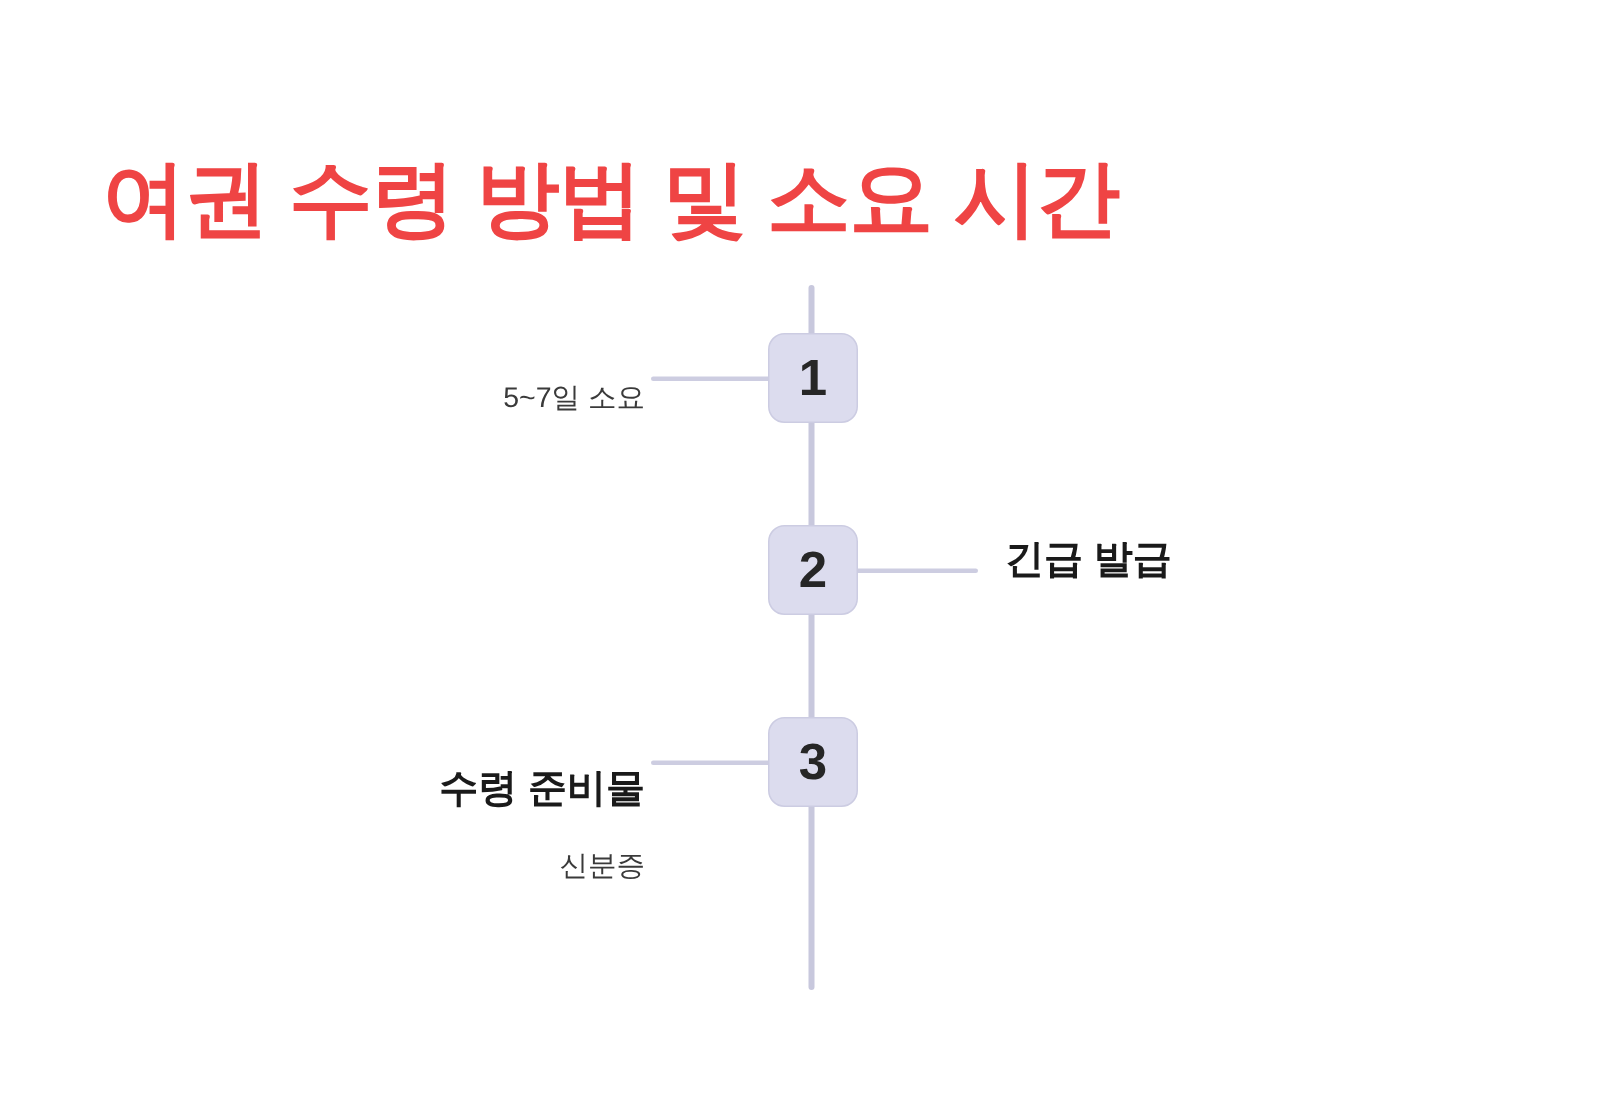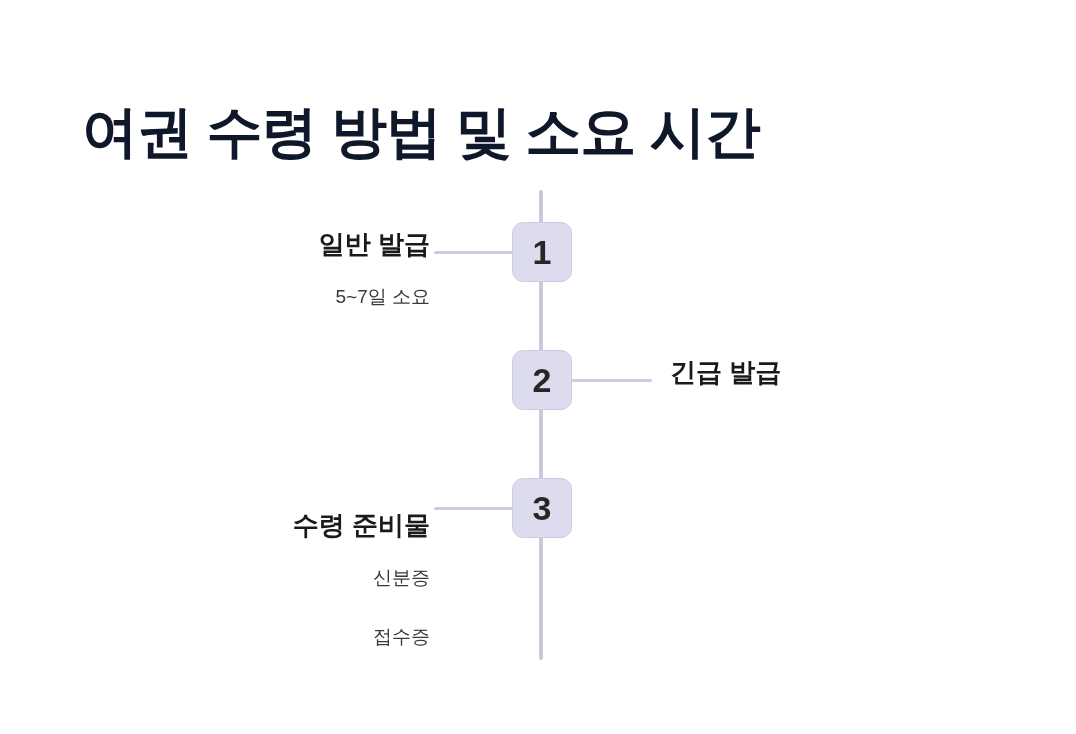--- a/index.html
+++ b/index.html
@@ -14,27 +14,27 @@
     position: relative;
     overflow: hidden;
     font-family: "Liberation Sans", "DejaVu Sans", sans-serif;
     color: #1a1a1a;
     -webkit-font-smoothing: antialiased;
   }
 
   
   .page-title {
     position: absolute;
-    left: 82px;
+    left: 68px;
     top: 62px;
     font-size: 56px;
     font-weight: 700;
     letter-spacing: -1px;
     line-height: 1.15;
-    color: #0f172a;
+    color: #ef4444;
     white-space: nowrap;
   }
 
   
   .timeline {
     position: absolute;
     left: 0;
     top: 0;
     width: 1076px;
     height: 734px;
@@ -125,33 +125,31 @@
 
   <div class="connector connector-left-1"></div>
   <div class="connector connector-right-2"></div>
   <div class="connector connector-left-3"></div>
 
   <div class="node node-1">1</div>
   <div class="node node-2">2</div>
   <div class="node node-3">3</div>
 
   <div class="block left block-1">
-    <div class="block-heading">일반 발급</div>
     <ul class="block-lines">
       <li class="block-line first">5~7일 소요</li>
     </ul>
   </div>
 
   <div class="block right block-2">
     <div class="block-heading">긴급 발급</div>
     <ul class="block-lines">
     </ul>
   </div>
 
   <div class="block left block-3">
     <div class="block-heading">수령 준비물</div>
     <ul class="block-lines">
       <li class="block-line first">신분증</li>
-      <li class="block-line rest">접수증</li>
     </ul>
   </div>
 
 </div>
 
 </body></html>

